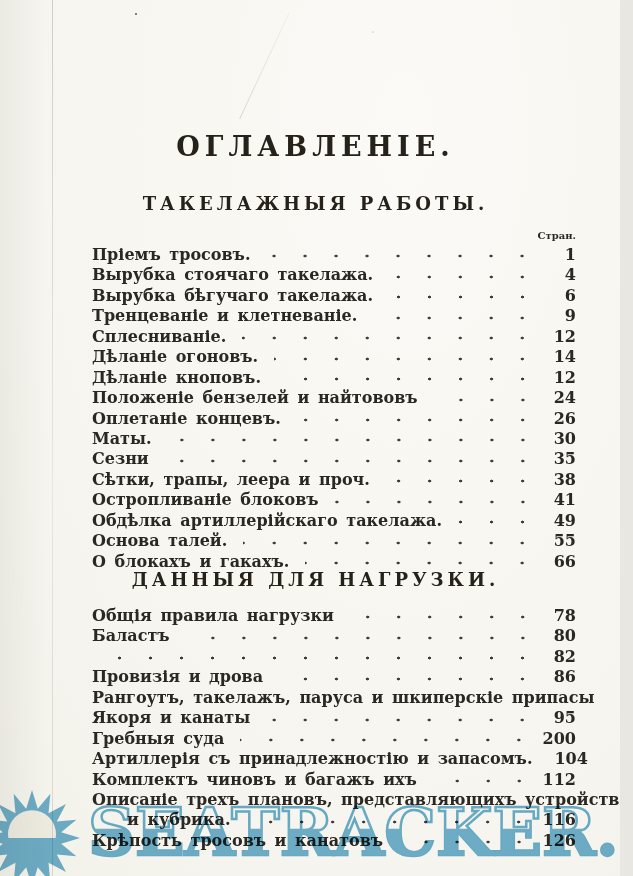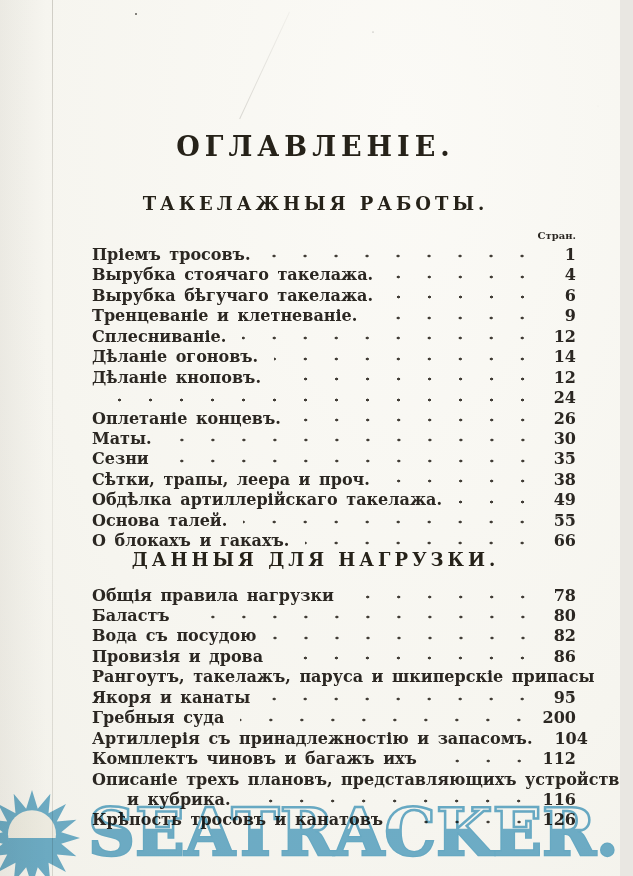--- a/index.html
+++ b/index.html
@@ -112,20 +112,21 @@
             <span class="label">Дѣланіе огоновъ.</span>
             <span class="leader"></span>
             <span class="pagenum">14</span>
           </div>
           <div class="toc-row">
             <span class="label">Дѣланіе кноповъ.</span>
             <span class="leader"></span>
             <span class="pagenum">12</span>
           </div>
           <div class="toc-row">
+            <span class="label">Положеніе бензелей и найтововъ</span>
             <span class="leader"></span>
             <span class="pagenum">24</span>
           </div>
           <div class="toc-row">
             <span class="label">Оплетаніе концевъ.</span>
             <span class="leader"></span>
             <span class="pagenum">26</span>
           </div>
           <div class="toc-row">
             <span class="label">Маты.</span>
@@ -134,20 +135,25 @@
           </div>
           <div class="toc-row">
             <span class="label">Сезни</span>
             <span class="leader"></span>
             <span class="pagenum">35</span>
           </div>
           <div class="toc-row">
             <span class="label">Сѣтки, трапы, леера и проч.</span>
             <span class="leader"></span>
             <span class="pagenum">38</span>
+          </div>
+          <div class="toc-row">
+            <span class="label">Остропливаніе блоковъ</span>
+            <span class="leader"></span>
+            <span class="pagenum">41</span>
           </div>
           <div class="toc-row">
             <span class="label">Обдѣлка артиллерійскаго такелажа.</span>
             <span class="leader"></span>
             <span class="pagenum">49</span>
           </div>
           <div class="toc-row">
             <span class="label">Основа талей.</span>
             <span class="leader"></span>
             <span class="pagenum">55</span>
@@ -164,21 +170,20 @@
             <span class="label">Общія правила нагрузки</span>
             <span class="leader"></span>
             <span class="pagenum">78</span>
           </div>
           <div class="toc-row">
             <span class="label">Баластъ</span>
             <span class="leader"></span>
             <span class="pagenum">80</span>
           </div>
           <div class="toc-row">
-            <span class="label">Вода съ посудою</span>
             <span class="leader"></span>
             <span class="pagenum">82</span>
           </div>
           <div class="toc-row">
             <span class="label">Провизія и дрова</span>
             <span class="leader"></span>
             <span class="pagenum">86</span>
           </div>
           <div class="toc-row">
             <span class="label">Рангоутъ, такелажъ, паруса и шкиперскіе припасы</span>

